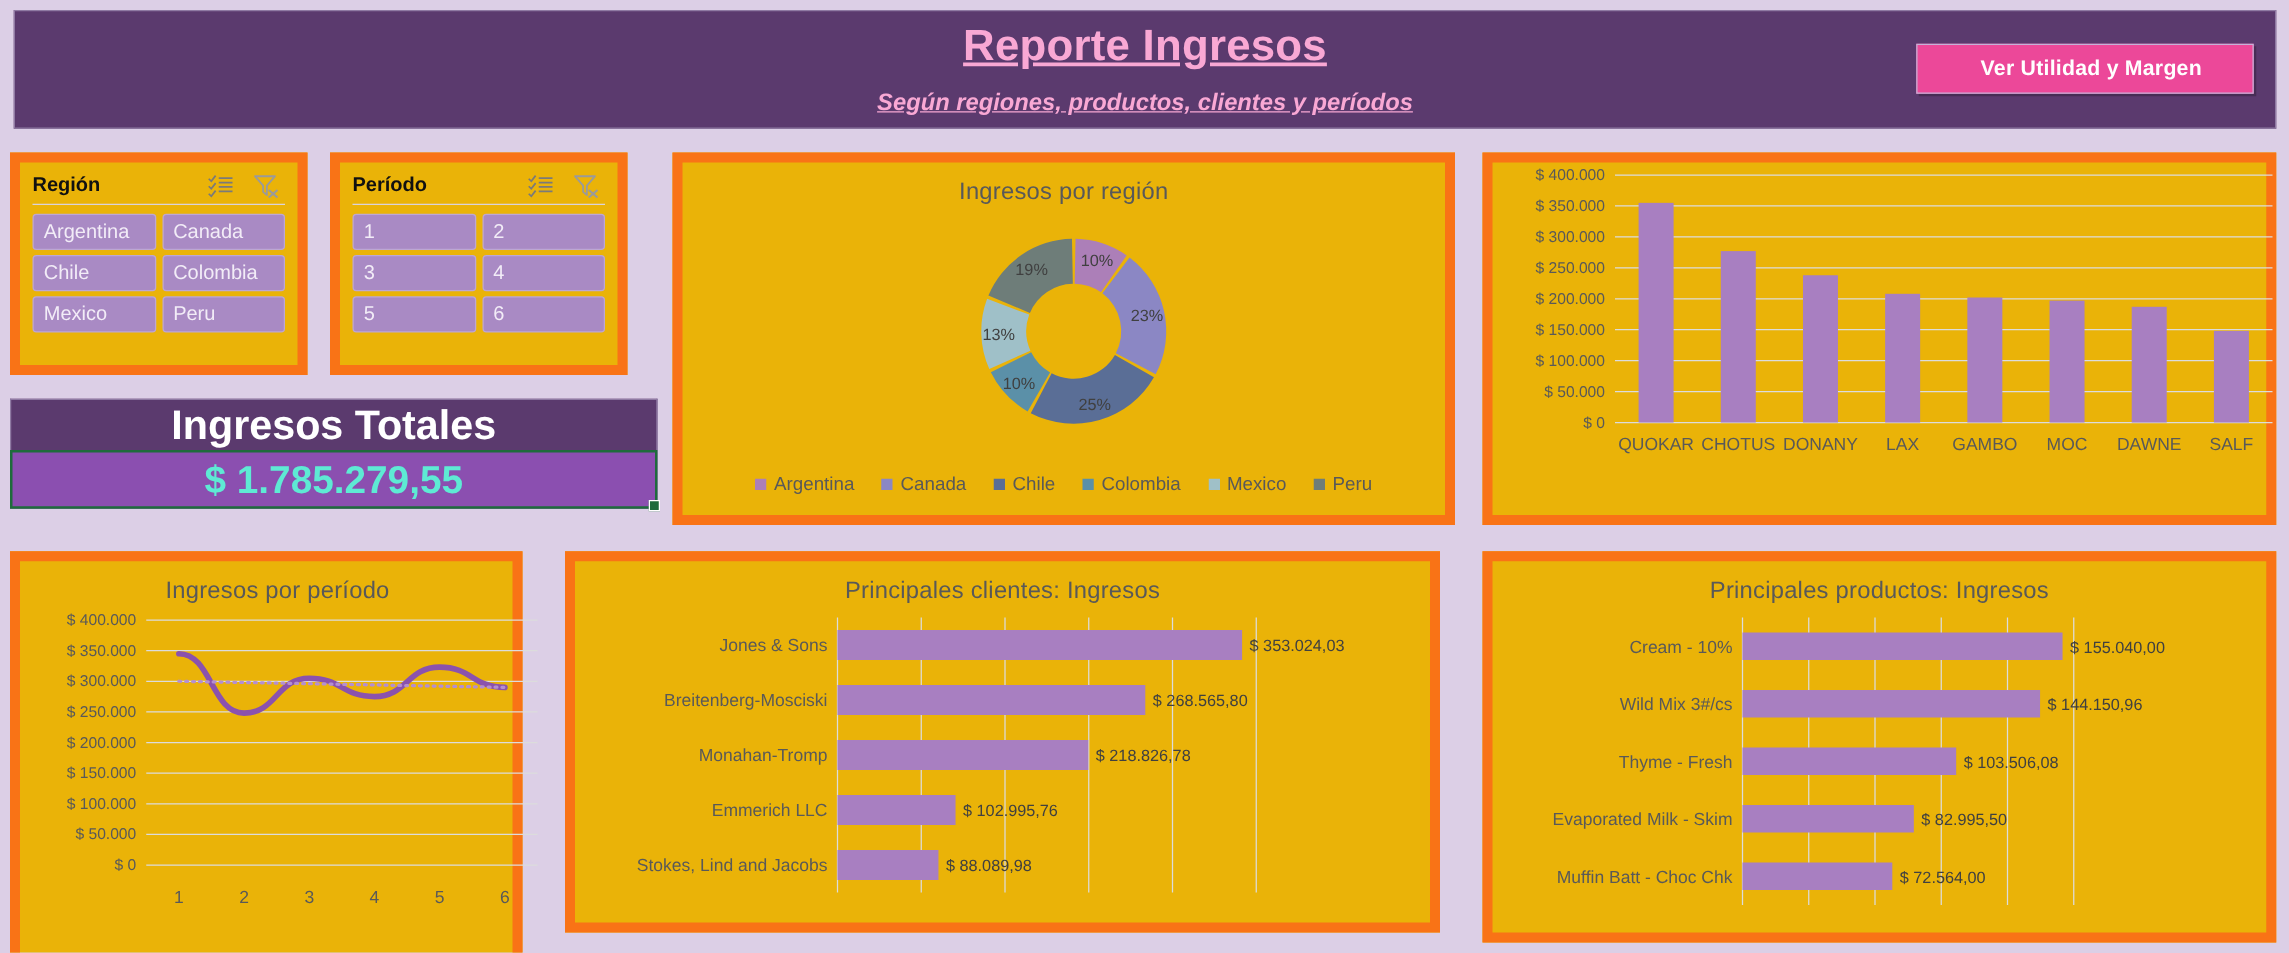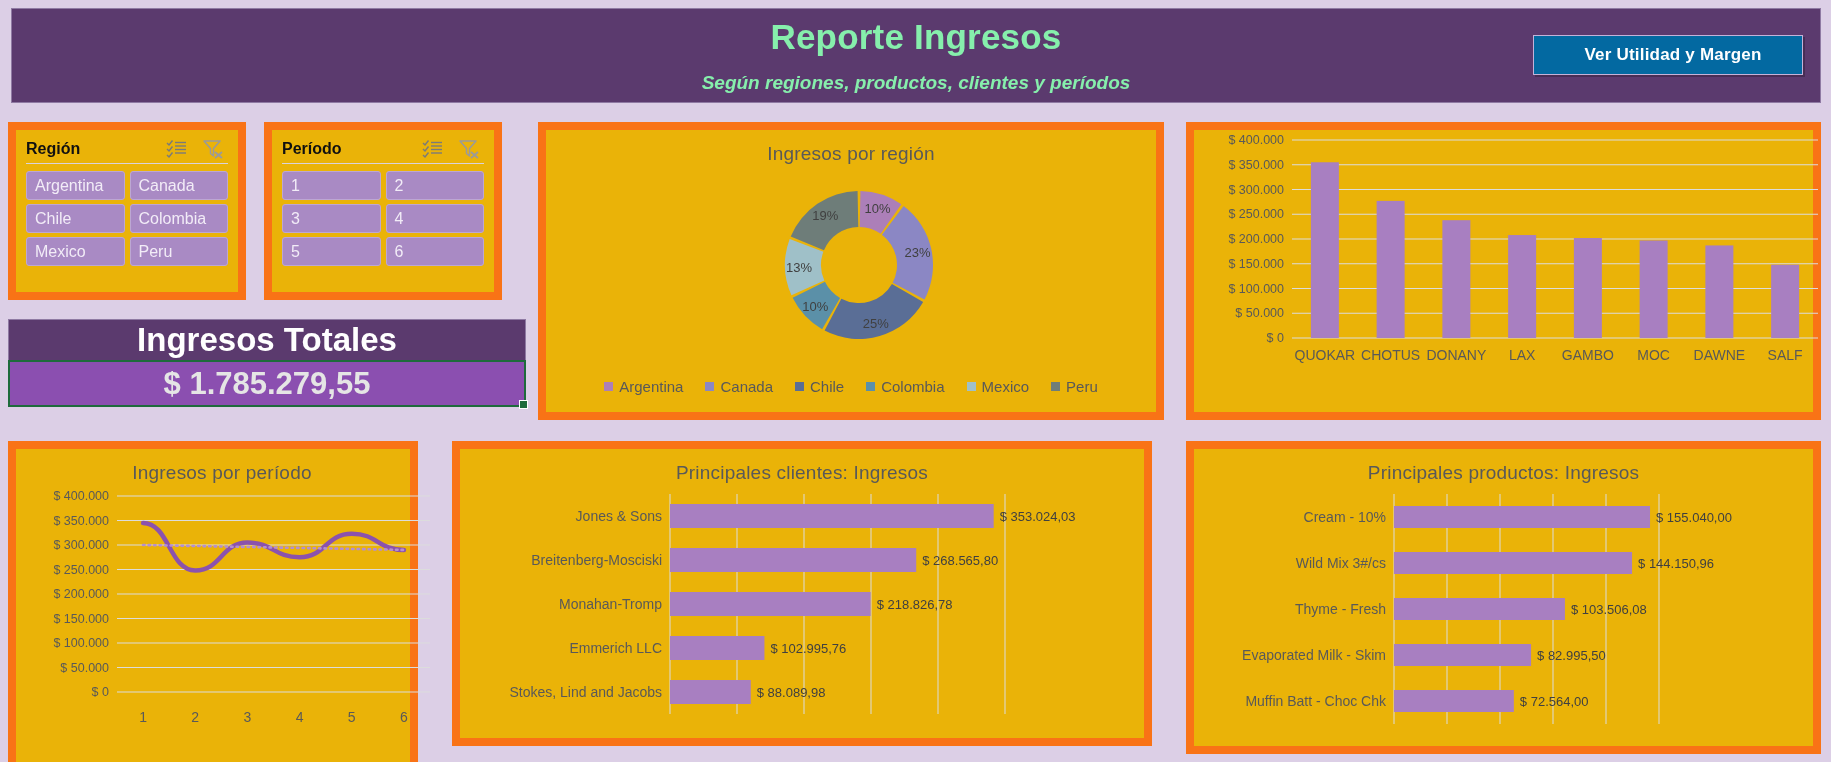--- a/index.html
+++ b/index.html
@@ -12,30 +12,30 @@
   }
   .page { position: relative; width: 1831px; height: 762px; }
 
   
   .header {
     position: absolute; left: 11px; top: 8px; width: 1810px; height: 95px;
     background: #5b3a6e;
     border: 1px solid #8f7aa3;
     display: flex; align-items: center; justify-content: center;
   }
-  .header-titles { text-align: center; color: #86efac; }
+  .header-titles { text-align: center; color: #f9a8d4; text-decoration: underline; }
   .header-title {
     font-size: 35px; font-weight: bold; letter-spacing: .2px; line-height: 1.15;
   }
   .header-sub {
     font-size: 19px; font-style: italic; font-weight: bold; margin-top: 15px;
   }
   .header-btn {
     position: absolute; right: 17px; top: 26px; width: 270px; height: 40px;
-    background: #0369a1; border: 1px solid #c4b2d8;
+    background: #ec4899; border: 1px solid #c4b2d8;
     box-shadow: 2px 2px 0 rgba(0,0,0,.22);
     color: #fff; font-size: 17px; font-weight: bold;
     display: flex; align-items: center; justify-content: center;
     cursor: pointer; letter-spacing: .2px; padding-left: 10px;
   }
 
   
   .panel {
     position: absolute; background: #eab308;
     border: 8px solid #f97316;
@@ -60,21 +60,21 @@
 
   
   .kpi-wrap { position: absolute; left: 8px; top: 319px; width: 518px; height: 88px; }
   .kpi-title {
     height: 41px; background: #5b3a6e; color: #fff;
     display: flex; align-items: center; justify-content: center;
     font-size: 33px; font-weight: bold;
     border: 1px solid #8f7aa3; border-bottom: none;
   }
   .kpi-value-cell {
-    height: 47px; background: #8b4fb0; color: #e5e5e5;
+    height: 47px; background: #8b4fb0; color: #5eead4;
     display: flex; align-items: center; justify-content: center;
     font-size: 31px; font-weight: bold;
     border: 2px solid #1e6b3c; position: relative;
   }
   .kpi-handle {
     position: absolute; right: -4px; bottom: -4px; width: 9px; height: 9px;
     background: #1e6b3c; border: 1px solid #fff;
   }
 
   

